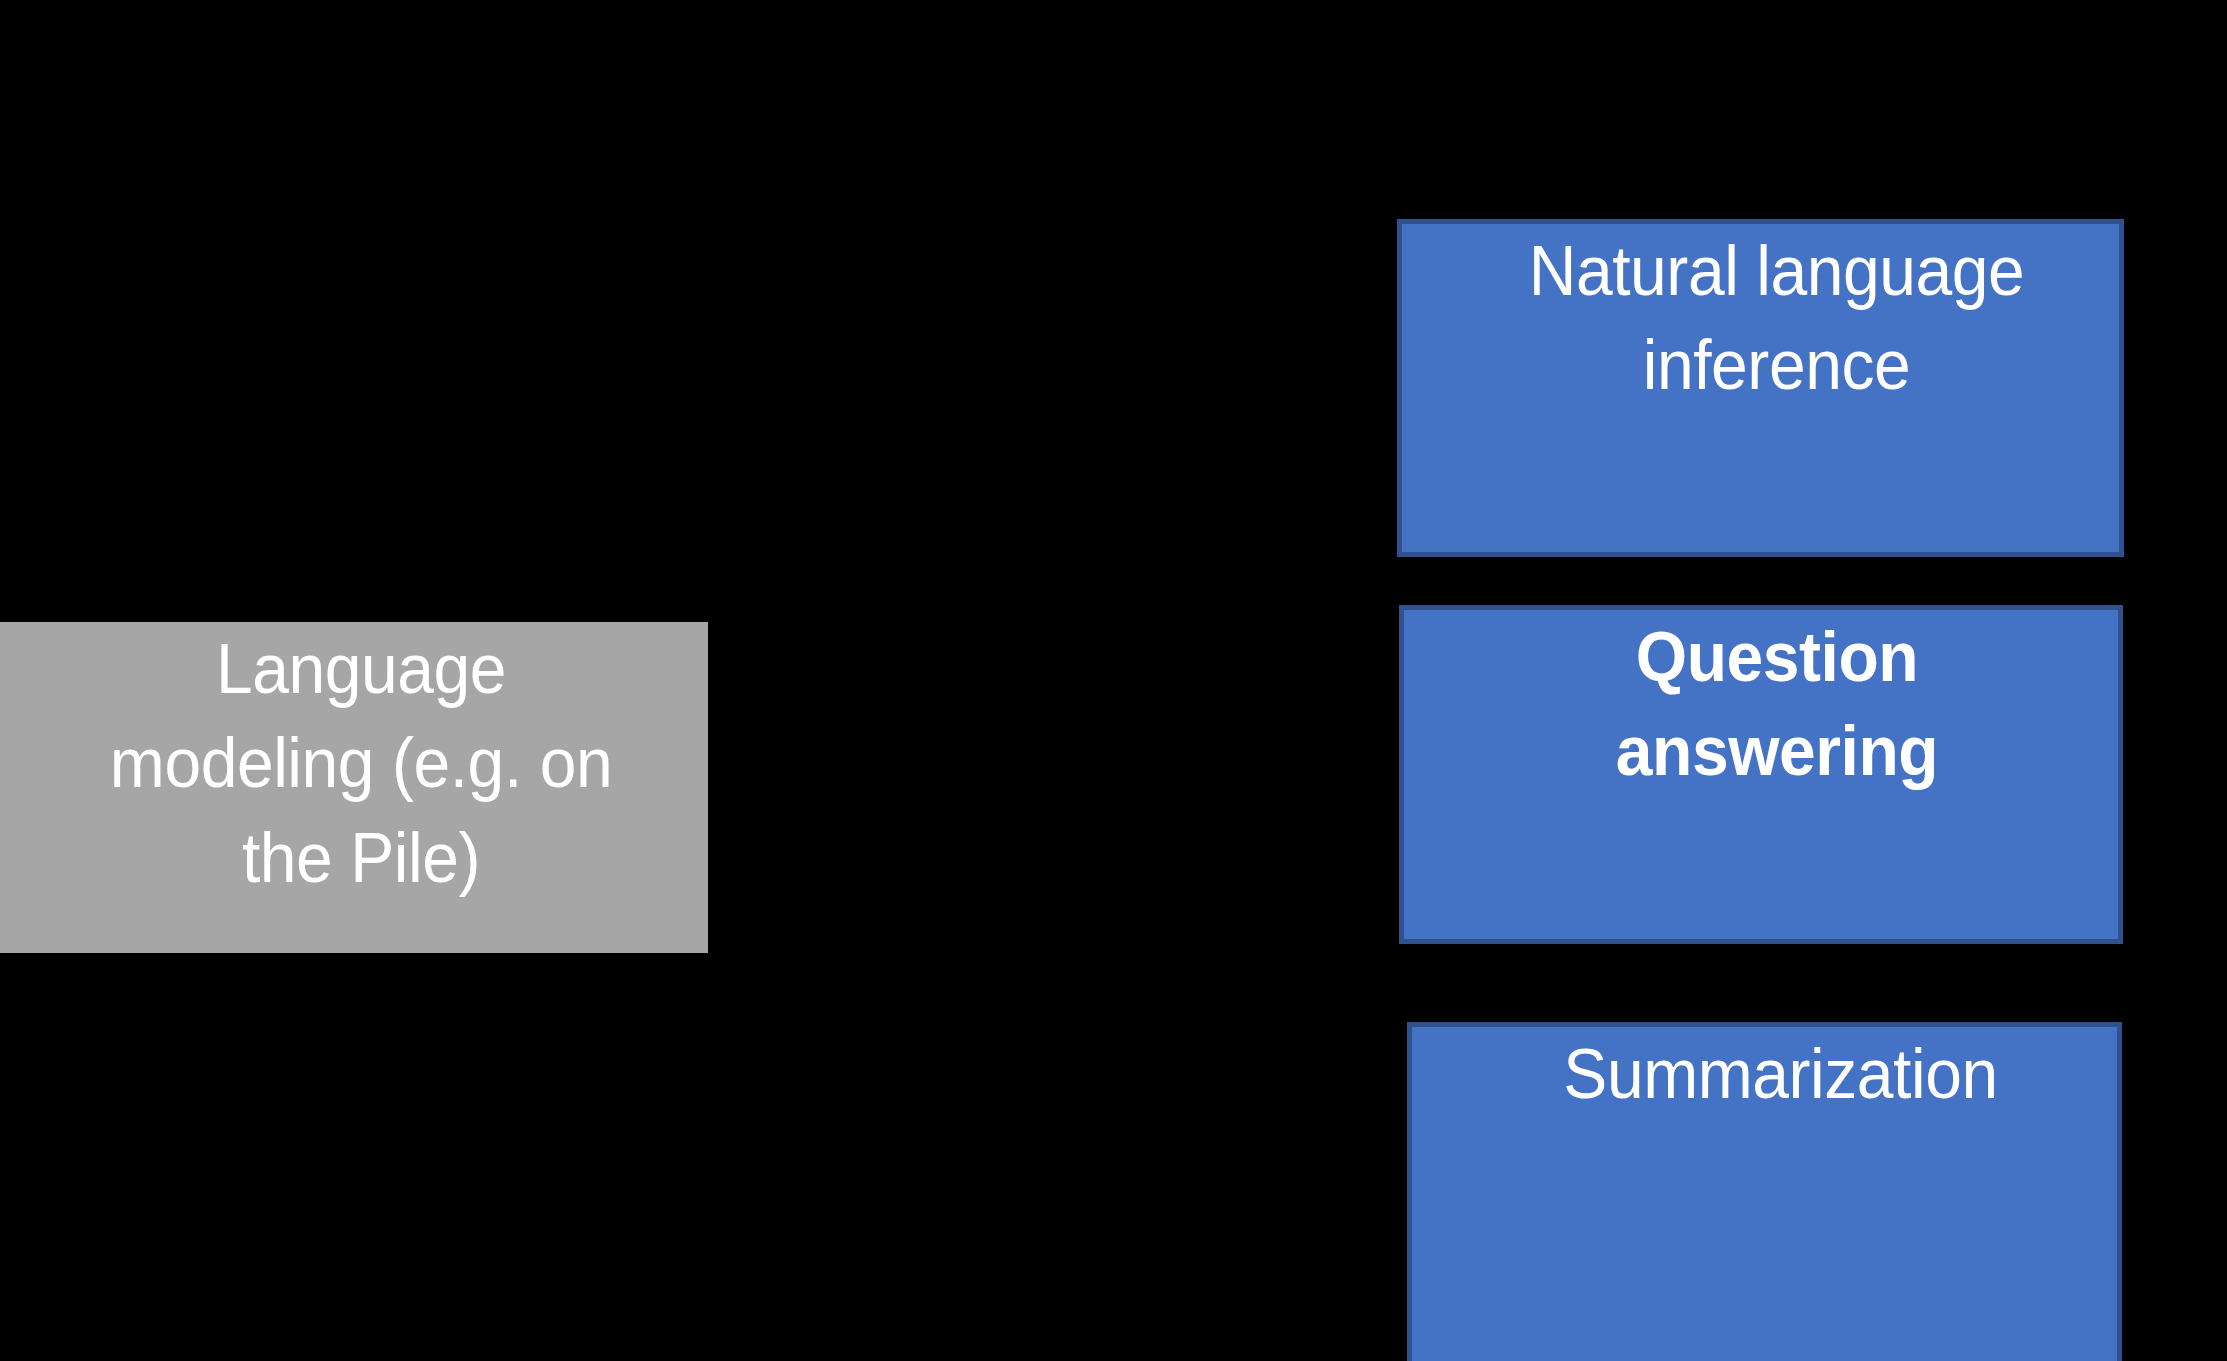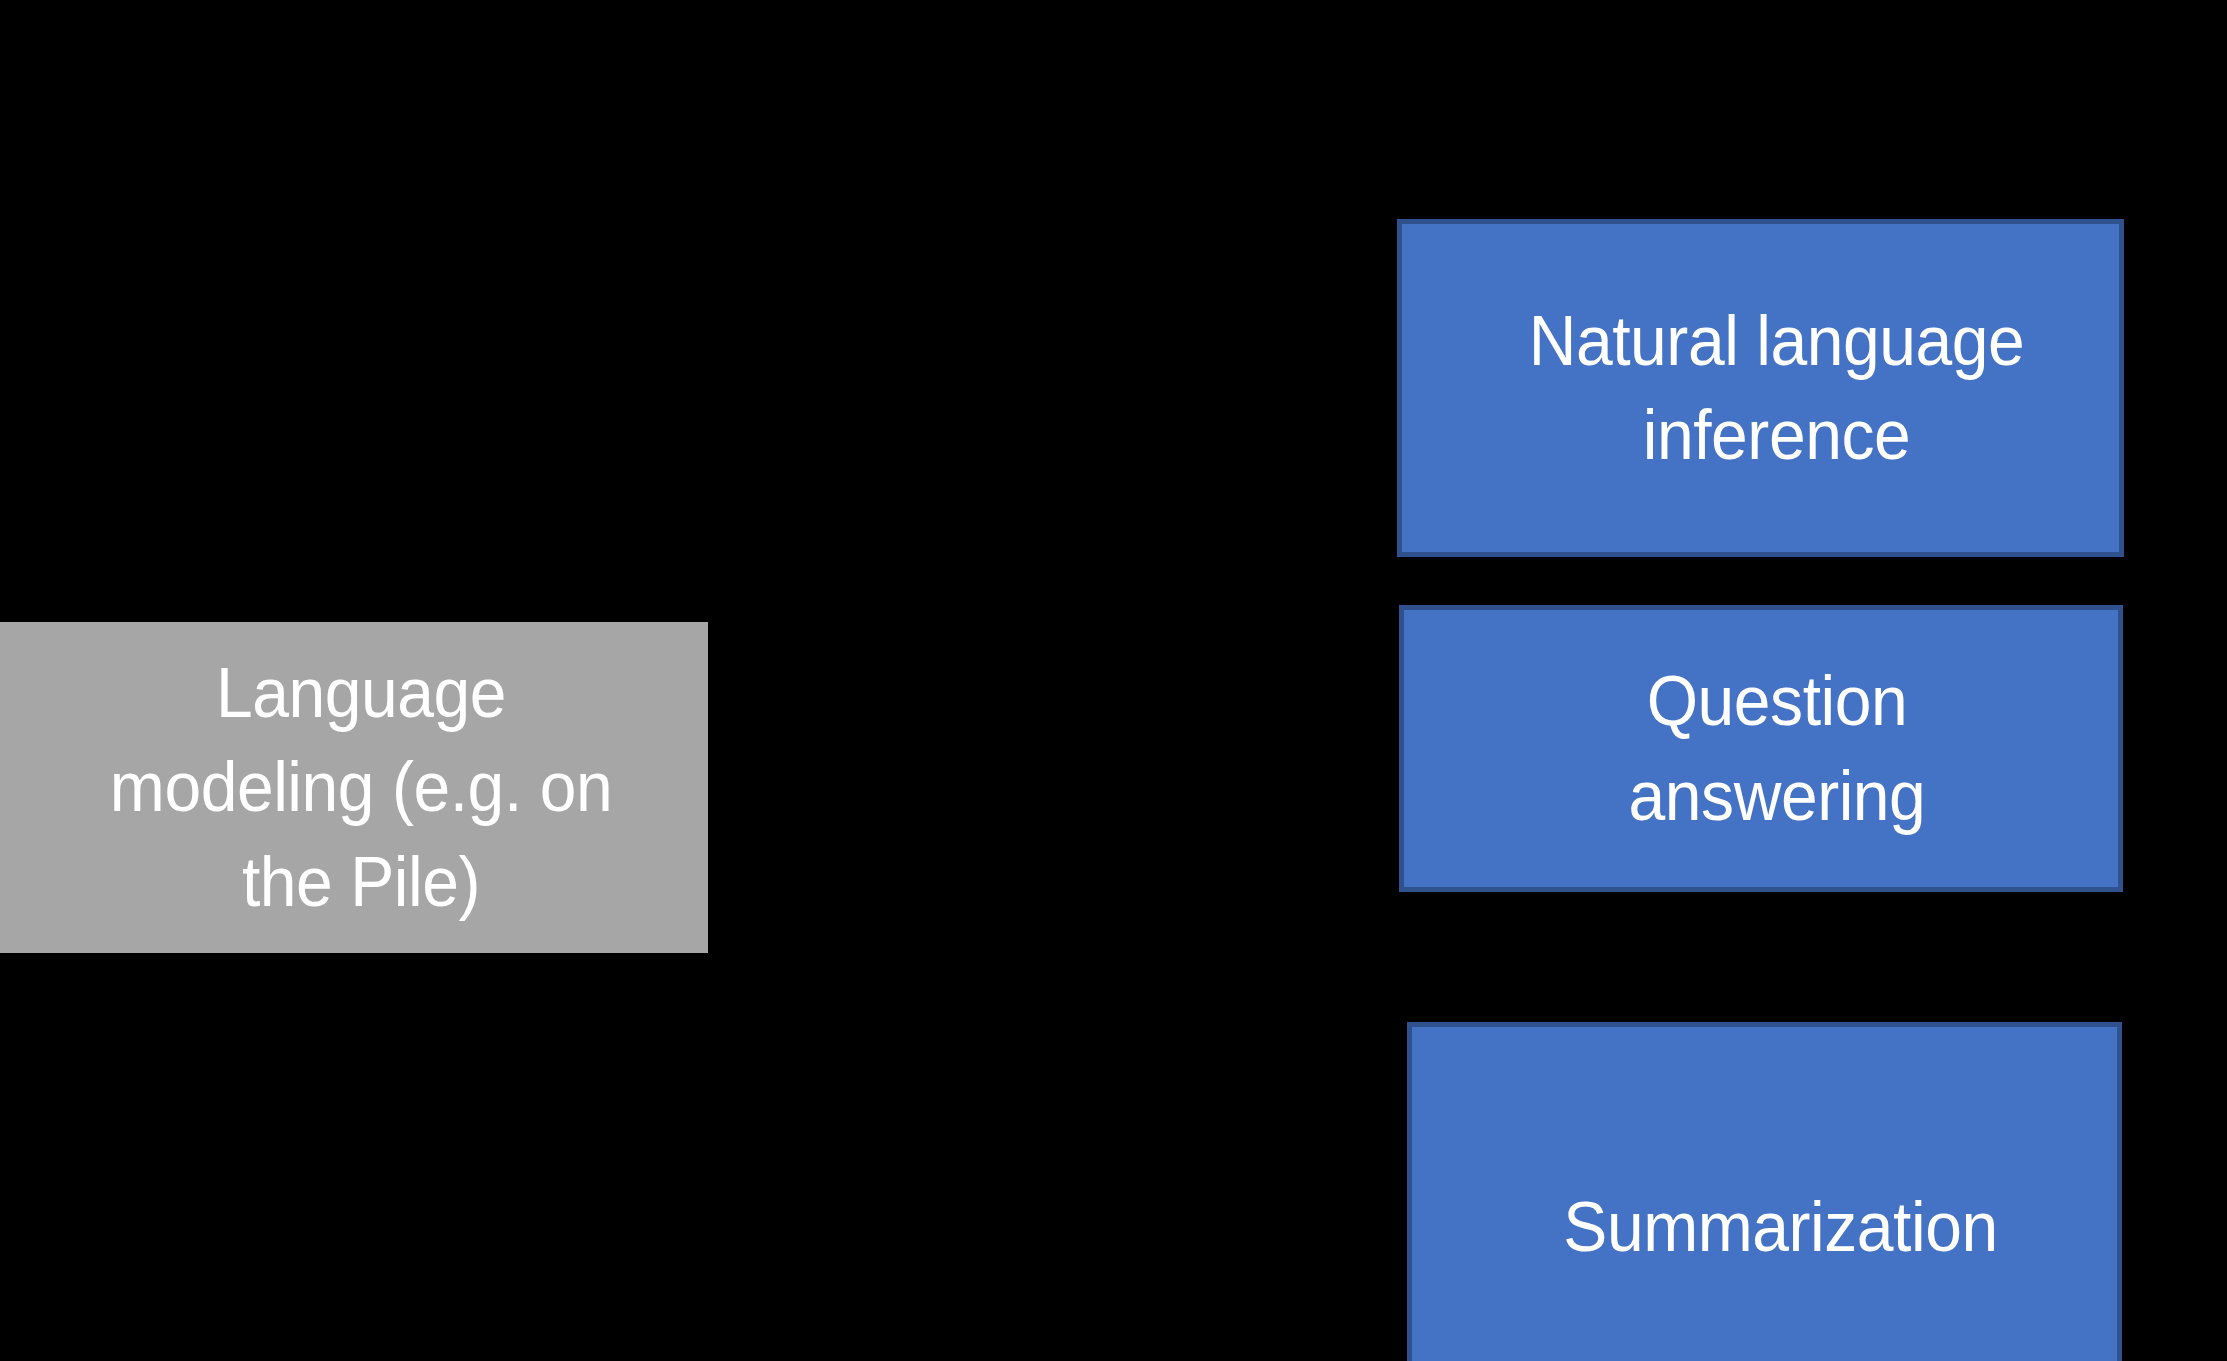--- a/index.html
+++ b/index.html
@@ -15,21 +15,20 @@
     position: relative;
     width: 2227px;
     height: 1361px;
     background: #000000;
     overflow: hidden;
   }
   .node {
     position: absolute;
     box-sizing: border-box;
     display: flex;
-    align-items: center;
     justify-content: center;
     text-align: center;
     color: #FFFFFF;
     line-height: 1.33;
     font-weight: 400;
     padding-left: 32px;
     -webkit-font-smoothing: antialiased;
   }
   .node .label {
     display: block;
@@ -69,21 +68,22 @@
   .task-0 {
     left: 1397px;
     top: 219px;
     width: 727px;
     height: 338px;
   }
   .task-1 {
     left: 1399px;
     top: 605px;
     width: 724px;
-    height: 287px;
+    height: 339px;
+    font-weight: bold;
   }
   .task-2 {
     left: 1407px;
     top: 1022px;
     width: 715px;
     height: 405px;
     border-bottom: 0;
   }
 </style>
 </head>

